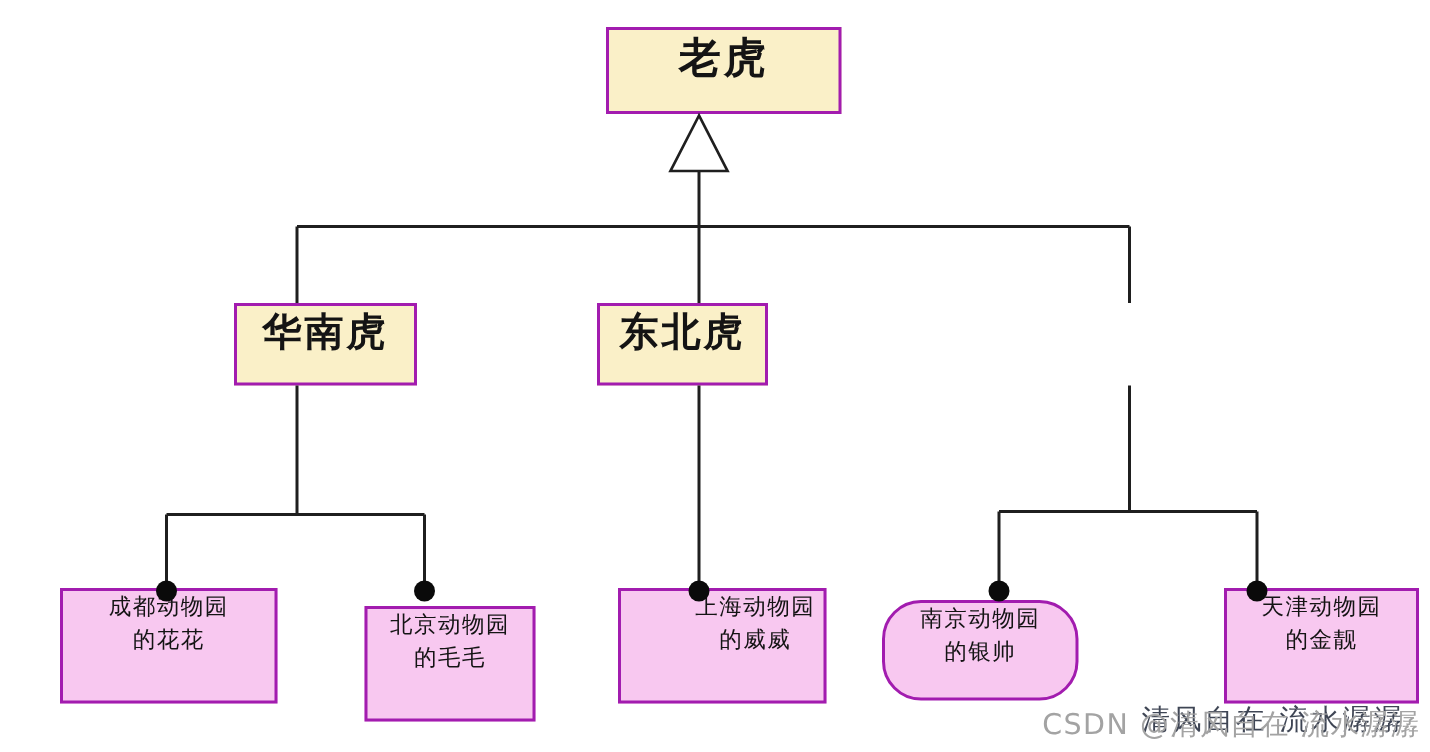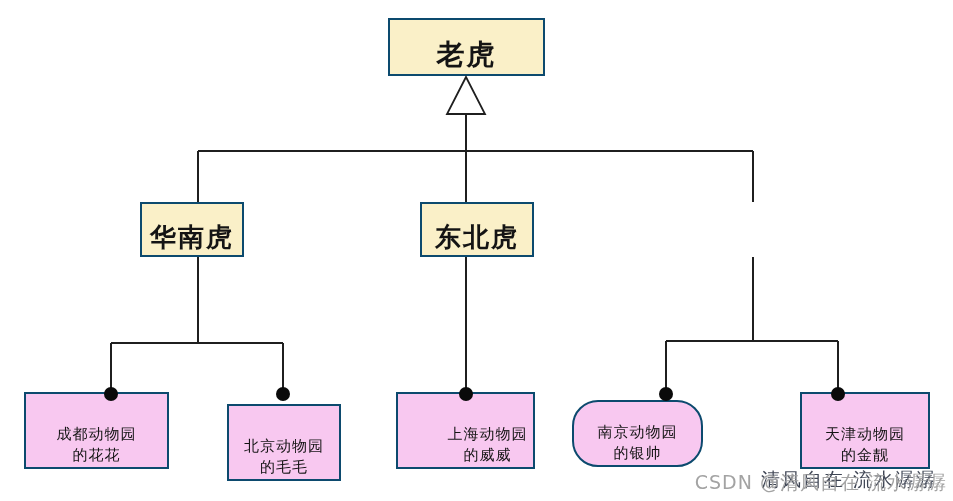--- a/index.html
+++ b/index.html
@@ -10,37 +10,38 @@
     font-family:"DejaVu Sans",sans-serif;
     overflow:hidden;
   }
   .connector-layer{
     position:absolute;left:0;top:0;width:953px;height:501px;
     z-index:3;pointer-events:none;
   }
   .node{
     position:absolute;
     box-sizing:border-box;
-    border:2px solid #0c4a6e;
-    display:flex;align-items:flex-end;justify-content:center;
+    border:2px solid #a21caf;
+    display:flex;align-items:flex-start;justify-content:center;
     text-align:center;
     color:#141414;
     z-index:2;
+    margin-left:16px;
   }
   .class-node{
     background:var(--class-fill,#FAF0C8);
     font-size:26px;font-weight:600;letter-spacing:2px;
   }
   .instance-node{
     background:var(--instance-fill,#F8C8F0);
     font-size:15px;font-weight:500;line-height:1.45;letter-spacing:1px;
   }
   .node-root{left:388px;top:18px;width:157px;height:58px;font-size:28px;}
-  .node-sub0{left:140px;top:202px;width:104px;height:55px;}
-  .node-sub1{left:420px;top:202px;width:114px;height:55px;}
+  .node-sub0{left:140px;top:202px;width:122px;height:55px;}
+  .node-sub1{left:382px;top:202px;width:114px;height:55px;}
   .node-sub2{left:675px;top:202px;width:153px;height:55px;}
   .node-inst0{left:24px;top:392px;width:145px;height:77px;}
   .node-inst1{left:227px;top:404px;width:114px;height:77px;}
   .node-inst2{left:396px;top:392px;width:139px;height:77px;padding-left:44px;}
   .node-inst3{left:572px;top:400px;width:131px;height:67px;border-radius:26px;}
   .node-inst4{left:800px;top:392px;width:130px;height:77px;}
   .watermark{
     position:absolute;right:6px;bottom:5px;
     font-size:19px;color:#a3a3a3;z-index:4;
     white-space:nowrap;letter-spacing:1px;margin-top:29px;

